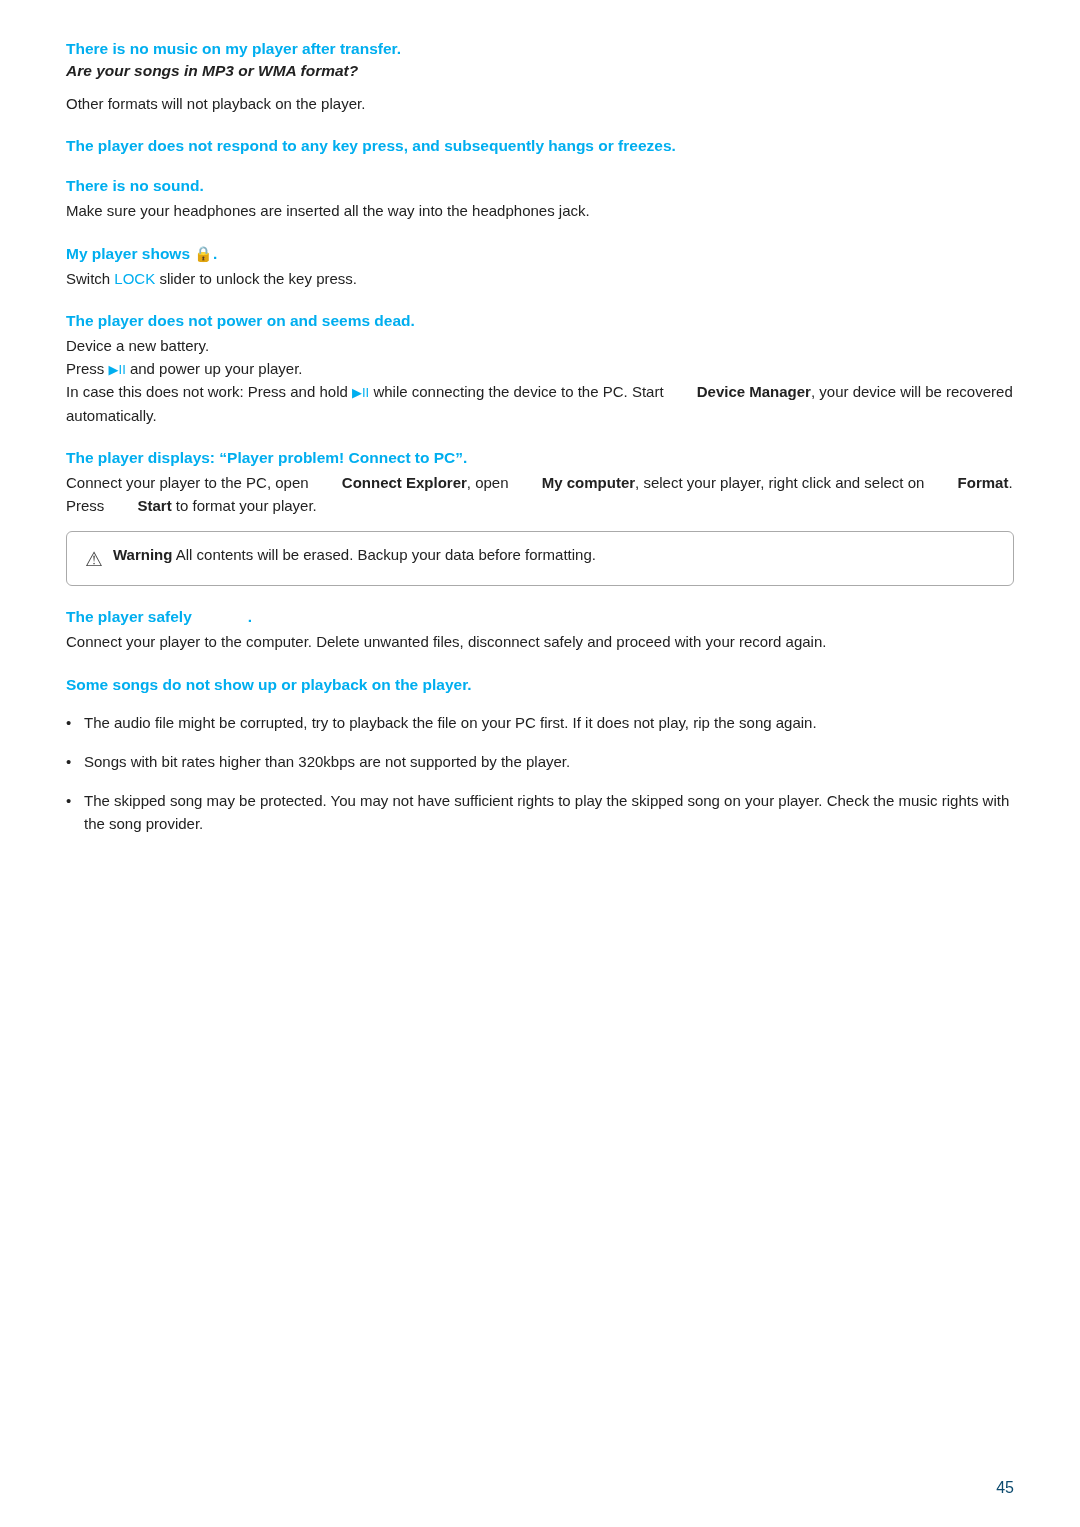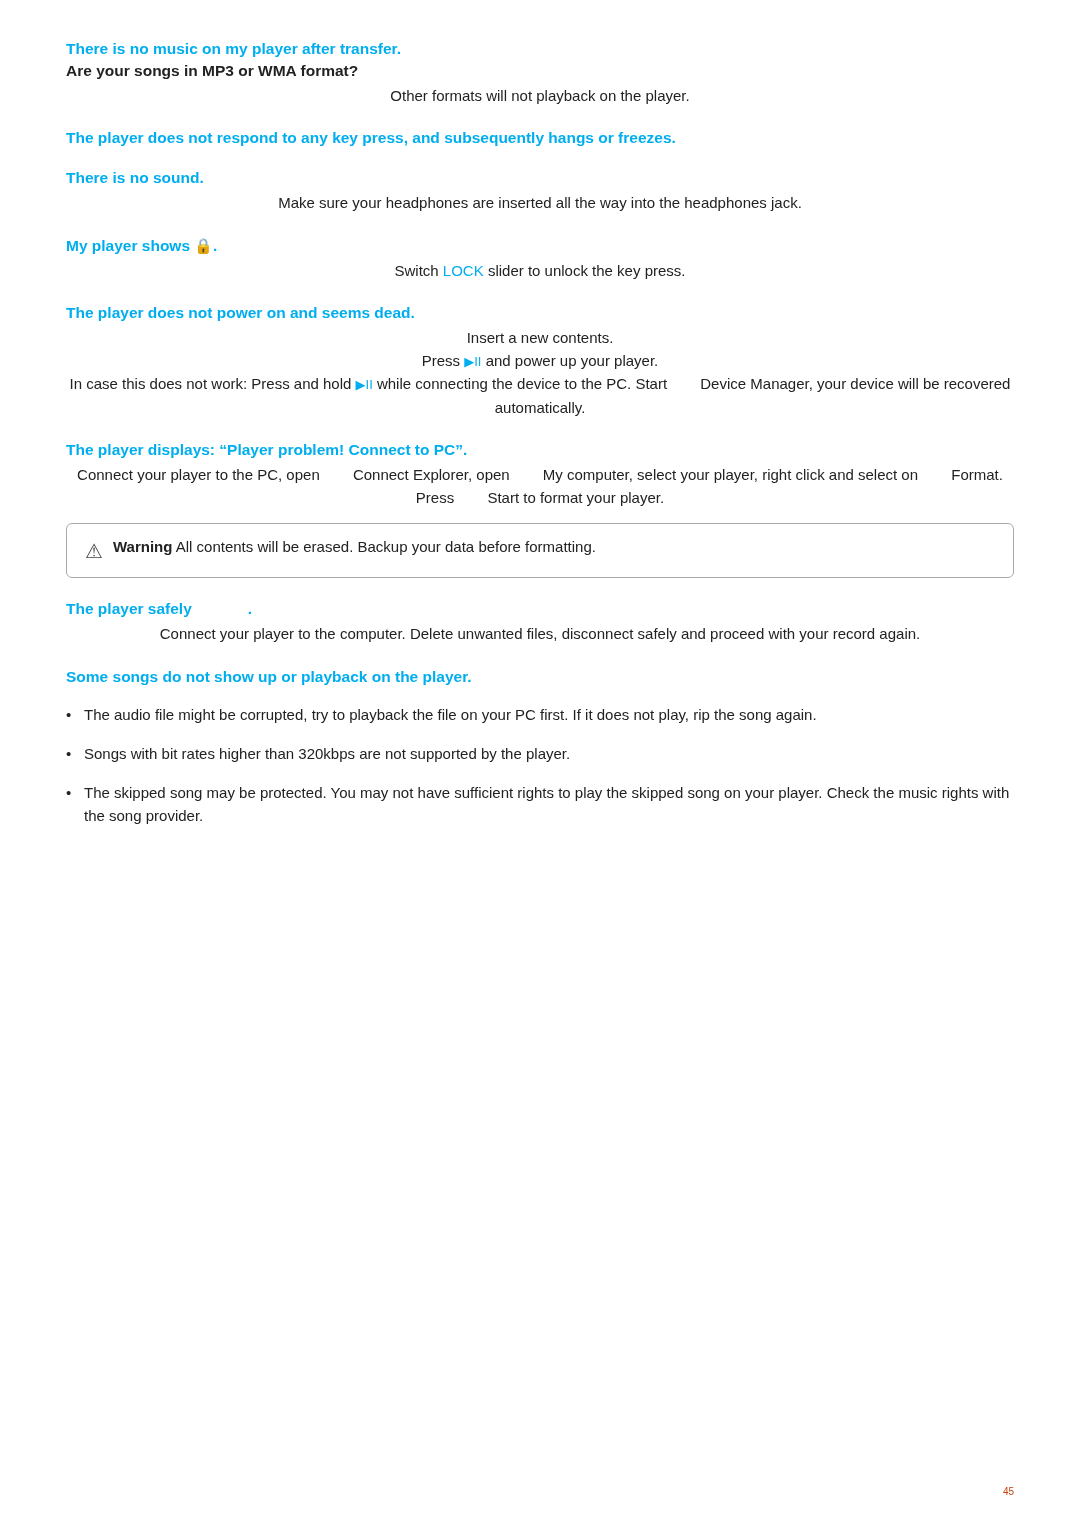--- a/index.html
+++ b/index.html
@@ -25,37 +25,37 @@
     .heading-cyan {
       color: #00AEEF;
       font-weight: bold;
       font-size: 15.5px;
       margin-bottom: 4px;
     }
 
     .heading-black-bold {
       font-weight: bold;
       font-size: 15.5px;
-      margin-bottom: 4px;
+      margin-bottom: 12px;
+      font-style: italic;
     }
 
     .body-text {
       font-size: 15px;
       color: #222222;
       line-height: 1.55;
-      text-align: center;
     }
 
     .lock-text {
       color: #00AEEF;
       font-weight: normal;
     }
 
     .bold {
-      font-weight: normal;
+      font-weight: bold;
       padding-left: 29px;
     }
 
     .warning-box {
       border: 1.5px solid #aaaaaa;
       border-radius: 6px;
       padding: 14px 18px;
       margin-top: 14px;
       margin-bottom: 14px;
       display: flex;
@@ -99,22 +99,22 @@
       content: "•";
       position: absolute;
       left: 0;
       top: 0;
     }
 
     .page-number {
       position: fixed;
       bottom: 30px;
       right: 66px;
-      font-size: 10px;
-      color: #c2410c;
+      font-size: 16px;
+      color: #0c4a6e;
     }
 
     .inline-icon {
       color: #00AEEF;
       font-weight: normal;
       font-size: 13px;
     }
   </style>
 </head>
 <body>
@@ -139,21 +139,21 @@
     <span>My player shows </span><span style="color:#222222; font-size:15px;">🔒</span><span>.</span>
   </div>
   <div class="body-text">
     <span>Switch </span><span class="lock-text">LOCK</span><span> slider to unlock the key press.</span>
   </div>
 </div>
 
 <div class="section">
   <div class="heading-cyan">The player does not power on and seems dead.</div>
   <div class="body-text">
-    <div>Insert a new contents.</div>
+    <div>Device a new battery.</div>
     <div>
       <span>Press </span><span class="inline-icon">▶II</span><span> and power up your player.</span>
     </div>
     <div>
       <span>In case this does not work: Press and hold </span><span class="inline-icon">▶II</span><span> while connecting the device to the PC. Start </span><span class="bold">Device Manager</span><span>, your device will be recovered automatically.</span>
     </div>
   </div>
 </div>
 
 <div class="section">

